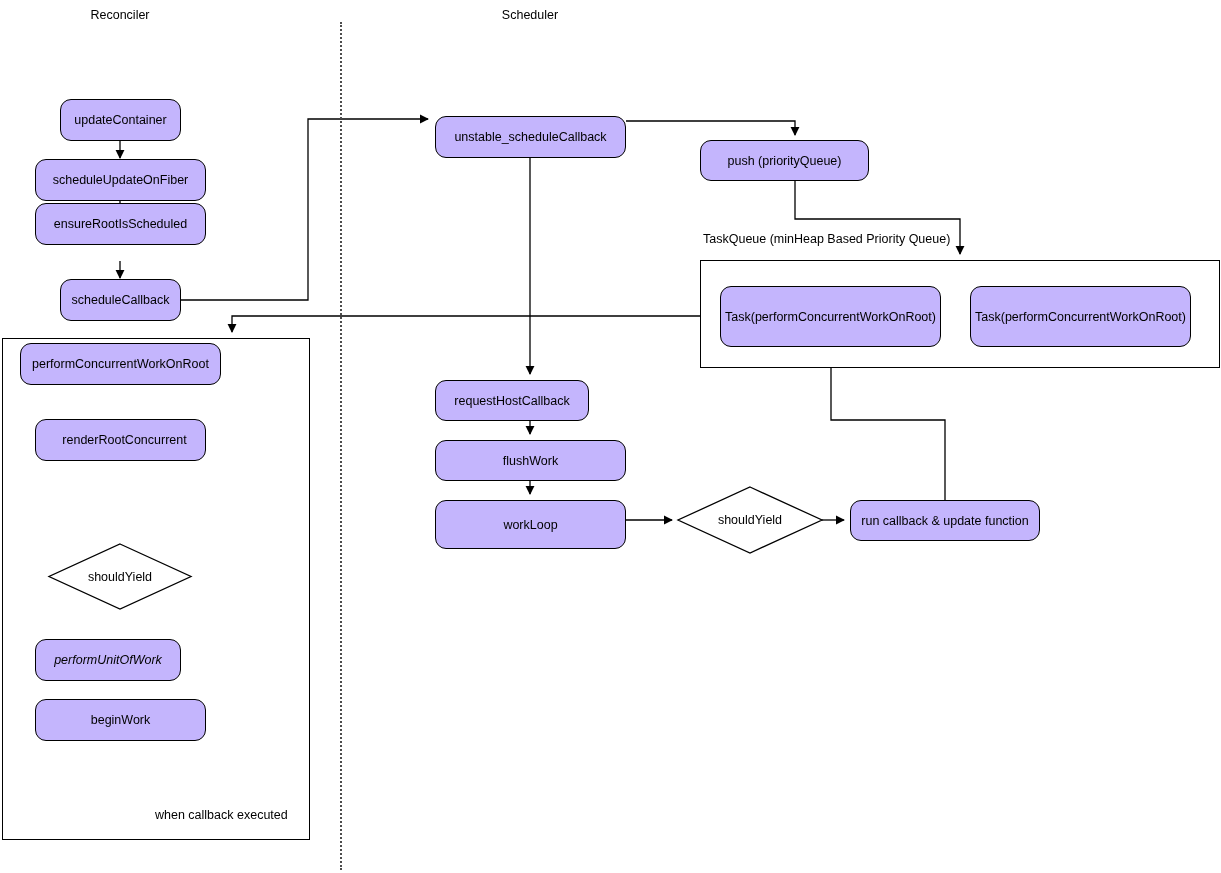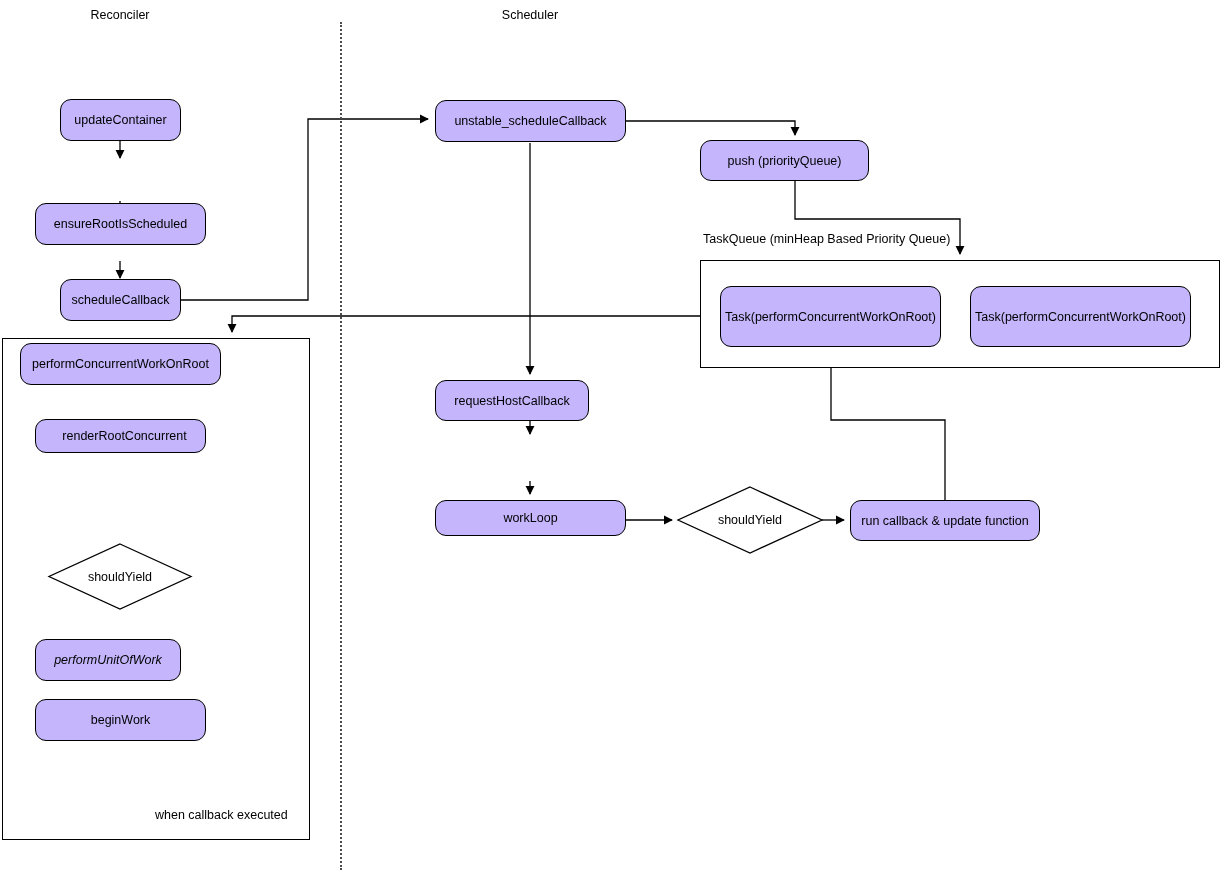--- a/index.html
+++ b/index.html
@@ -131,52 +131,54 @@
       <path d="M 120 680 L 120 693" marker-end="url(#arrow)"></path>
     </g>
   </svg>
 
   <div class="divider" style="left:340px; top:22px; height:848px;"></div>
 
   <div class="lane-label" style="left:120px; top:8px;">Reconciler</div>
   <div class="lane-label" style="left:530px; top:8px;">Scheduler</div>
 
   <div class="node round" style="left:60px; top:99px; width:121px; height:42px;">updateContainer</div>
+  <div class="node round" style="left:35px; top:159px; width:171px; height:42px;">scheduleUpdateOnFiber</div>
   <div class="node round" style="left:35px; top:203px; width:171px; height:42px;">ensureRootIsScheduled</div>
   <div class="node round" style="left:60px; top:279px; width:121px; height:42px;">scheduleCallback</div>
 
   <div class="group-box" style="left:2px; top:338px; width:308px; height:502px;"></div>
 
   <div class="node round" style="left:20px; top:343px; width:201px; height:42px;">performConcurrentWorkOnRoot</div>
-  <div class="node round" style="left:35px; top:419px; width:171px; height:34px;padding-left:8px;">renderRootConcurrent</div>
+  <div class="node round" style="left:35px; top:419px; width:171px; height:42px;padding-left:8px;">renderRootConcurrent</div>
 
   <div class="diamond" style="left:49px; top:544px; width:142px; height:65px;">
     <svg width="142" height="65" viewBox="0 0 142 65" xmlns="http://www.w3.org/2000/svg">
       <polygon points="71,0 142,32.5 71,65 0,32.5" fill="#ffffff" stroke="#000000" stroke-width="1.3"></polygon>
     </svg>
     <div class="dlabel">shouldYield</div>
   </div>
 
   <div class="node round" style="left:35px; top:639px; width:146px; height:42px;font-style:italic;">performUnitOfWork</div>
   <div class="node round" style="left:35px; top:699px; width:171px; height:42px;">beginWork</div>
 
   <div class="free-label" style="left:155px; top:808px;">when callback executed</div>
 
-  <div class="node round" style="left:435px; top:100px; width:191px; height:42px;">unstable_scheduleCallback</div>
+  <div class="node round" style="left:435px; top:116px; width:191px; height:42px;">unstable_scheduleCallback</div>
   <div class="node round" style="left:700px; top:140px; width:169px; height:41px;">push (priorityQueue)</div>
 
   <div class="free-label" style="left:703px; top:232px;">TaskQueue (minHeap Based Priority Queue)</div>
 
   <div class="group-box" style="left:700px; top:260px; width:520px; height:108px;"></div>
 
   <div class="node sharp" style="left:720px; top:286px; width:221px; height:61px;">Task(performConcurrentWorkOnRoot)</div>
   <div class="node sharp" style="left:970px; top:286px; width:221px; height:61px;">Task(performConcurrentWorkOnRoot)</div>
 
   <div class="node round" style="left:435px; top:380px; width:154px; height:41px;">requestHostCallback</div>
-  <div class="node round" style="left:435px; top:500px; width:191px; height:36px;">workLoop</div>
+  <div class="node round" style="left:435px; top:440px; width:191px; height:41px;">flushWork</div>
+  <div class="node round" style="left:435px; top:500px; width:191px; height:49px;">workLoop</div>
 
   <div class="diamond" style="left:678px; top:487px; width:144px; height:66px;">
     <svg width="144" height="66" viewBox="0 0 144 66" xmlns="http://www.w3.org/2000/svg">
       <polygon points="72,0 144,33 72,66 0,33" fill="#ffffff" stroke="#000000" stroke-width="1.3"></polygon>
     </svg>
     <div class="dlabel">shouldYield</div>
   </div>
 
   <div class="node round" style="left:850px; top:500px; width:190px; height:41px;">run callback &amp; update function</div>
 

